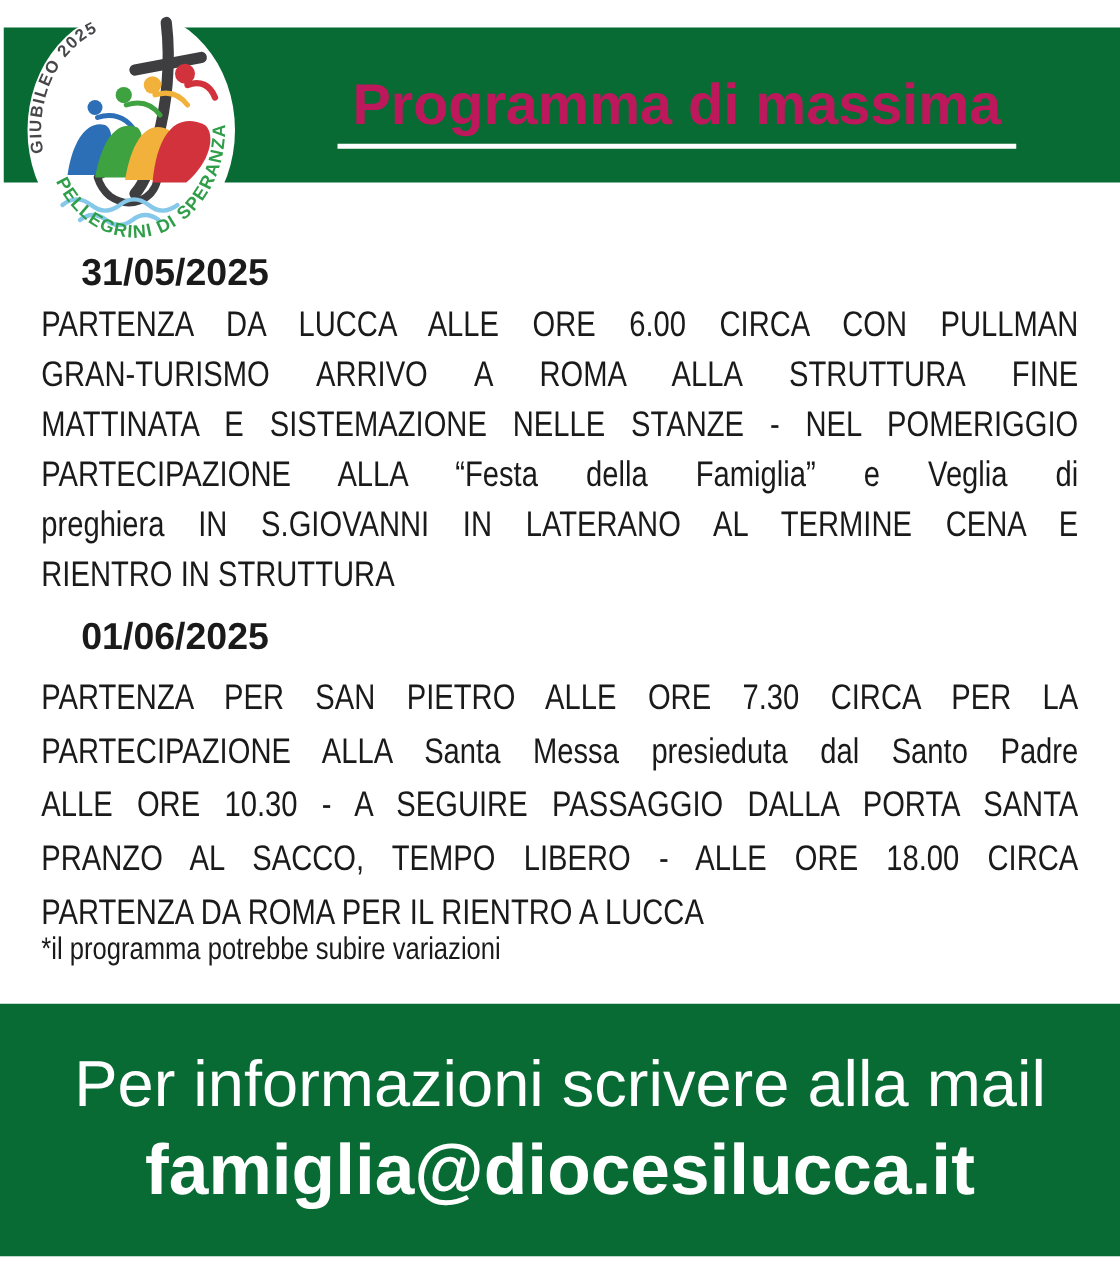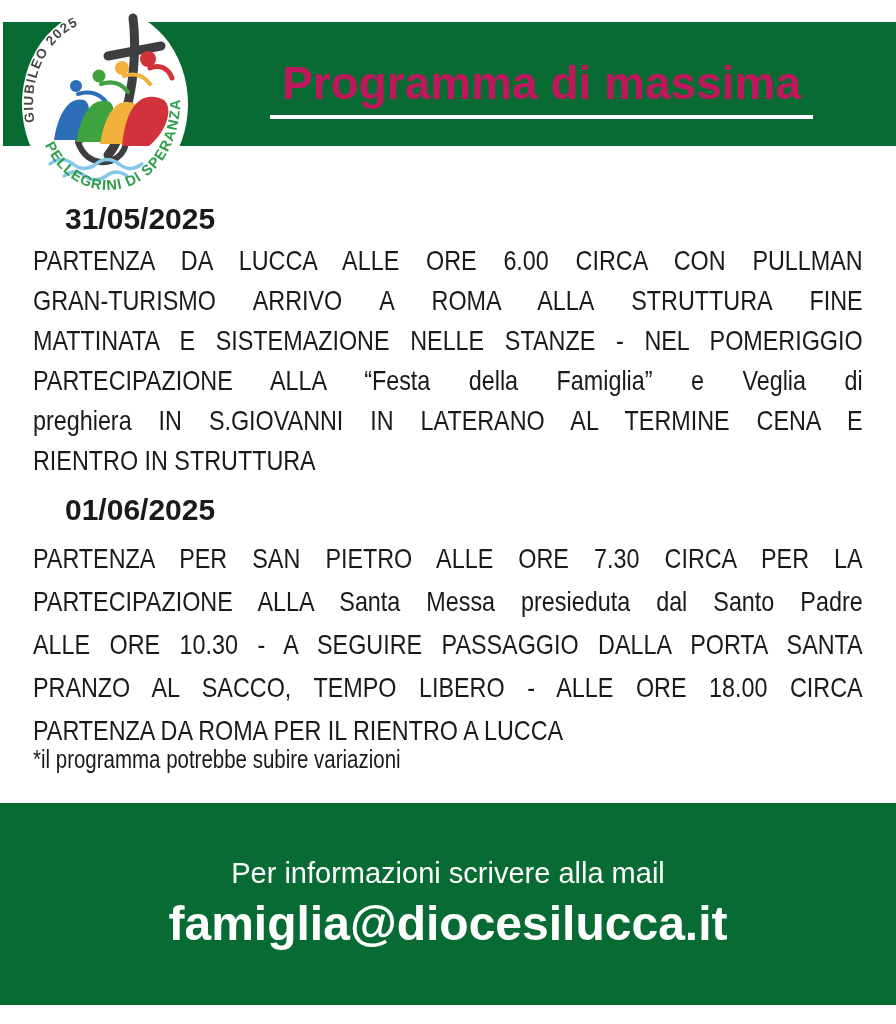--- a/index.html
+++ b/index.html
@@ -34,22 +34,22 @@
   .jline { text-align:justify; text-align-last:justify; }
   .lline { text-align:left; }
   .disclaimer-line { font-size:25px; line-height:32px; }
   
   .band-bottom {
     position:absolute; left:0; right:0; top:803px; height:202px;
     background:#076B33; color:#ffffff;
     display:flex; flex-direction:column; align-items:center; justify-content:center;
     gap:8px; text-align:center;
   }
-  .footer-info  { font-size:29px; font-weight:400; line-height:1.12; }
-  .footer-email { font-size:48px; font-weight:bold; line-height:1.12; }
+  .footer-info  { font-size:52px; font-weight:400; line-height:1.12; }
+  .footer-email { font-size:57px; font-weight:bold; line-height:1.12; }
 </style>
 </head>
 <body>
 
 <div class="band-top"></div>
 
 <div class="logo-box">
   <svg viewBox="0 0 170 196" width="170" height="196">
     <defs>
       <path id="arcTop" d="M 16 122 A 70 84 0 0 1 88 14"></path>

